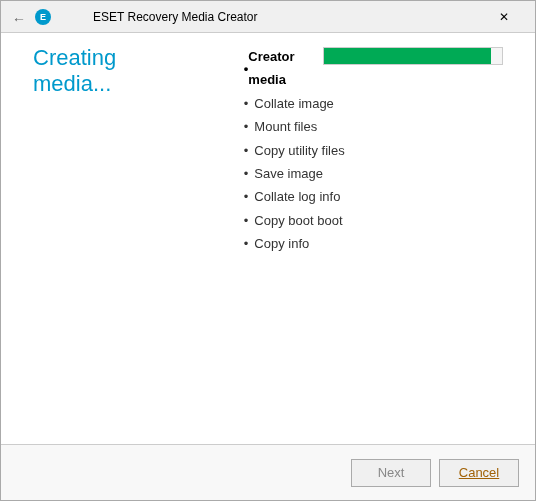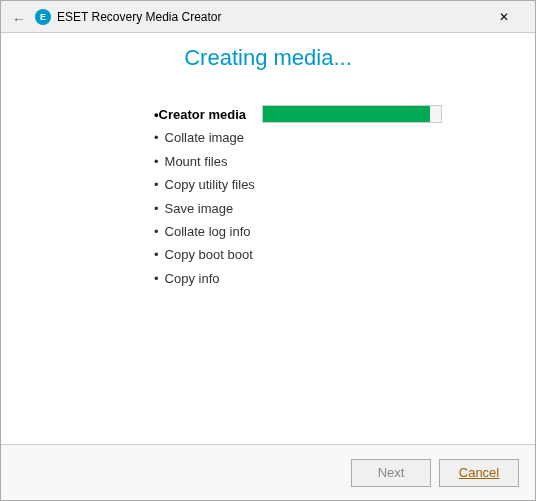--- a/index.html
+++ b/index.html
@@ -37,20 +37,21 @@
 
     .title-bar-left {
       display: flex;
       align-items: center;
       gap: 6px;
     }
 
     .title-bar-title {
       font-size: 12px;
       color: #000000;
+      margin-left: 36px;
     }
 
     .title-bar-back {
       width: 20px;
       height: 20px;
       display: flex;
       align-items: center;
       justify-content: center;
       cursor: pointer;
       color: #666;
@@ -70,22 +71,21 @@
       justify-content: center;
       cursor: pointer;
       font-size: 12px;
       color: #000;
     }
 
     .content-area {
       flex: 1;
       padding: 12px 32px 16px 32px;
       display: flex;
-      flex-direction: column;
-      align-items: center;
+      flex-direction: row;
     }
 
     .page-title {
       font-size: 22px;
       color: #0099cc;
       font-weight: 400;
       margin-bottom: 32px;
     }
 
     .steps-container {

